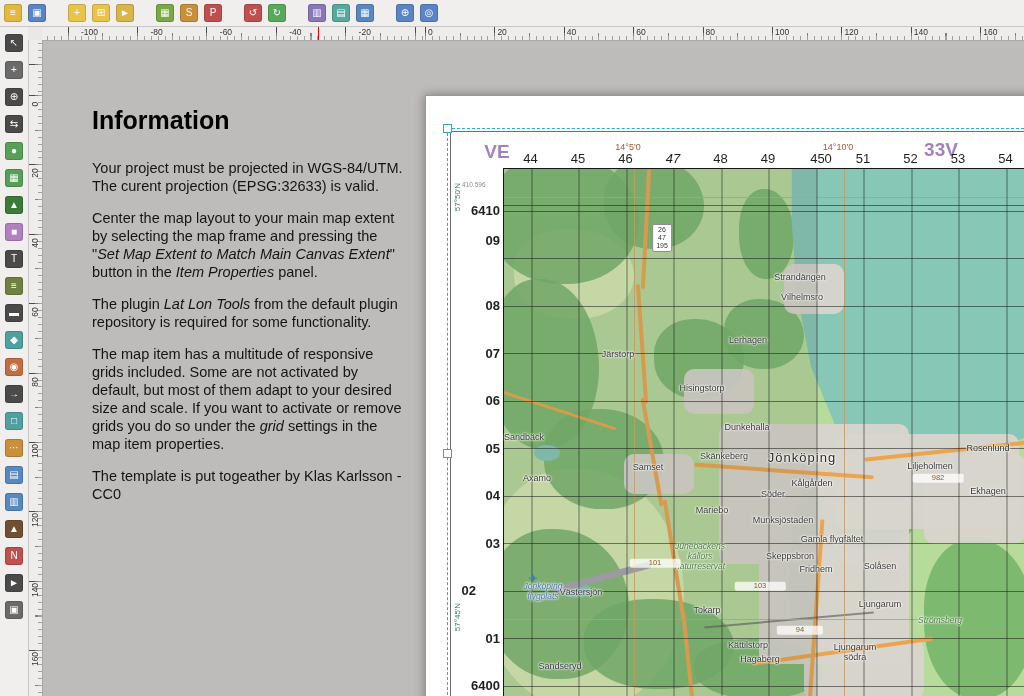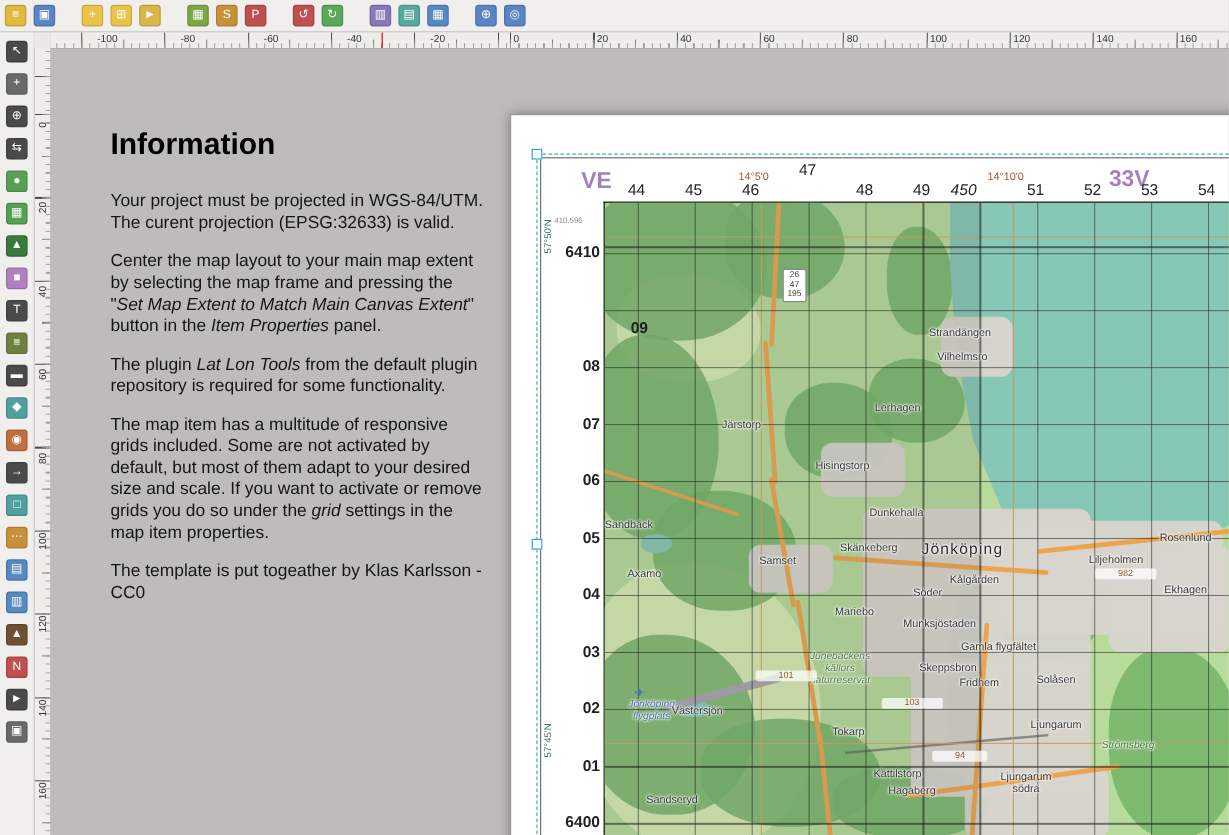--- a/index.html
+++ b/index.html
@@ -239,37 +239,37 @@
       <div class="gridlines"></div>
     </div>
 
     <div id="canvas-labels">
       <div class="zone" style="left:497px;top:152px">VE</div>
       <div class="zone" style="left:941px;top:150px">33V</div>
       <div class="cornerlab" style="left:462px;top:181px">410.596</div>
     <div class="gridnum" style="left: 530.5px; top: 158px;">44</div>
         <div class="gridnum" style="left: 578px; top: 158px;">45</div>
         <div class="gridnum" style="left: 625.5px; top: 158px;">46</div>
-        <div class="gridnum" style="left: 673px; top: 141px;">47</div>
+        <div class="gridnum" style="left: 673px; top: 158px; font-style: italic;">47</div>
         <div class="gridnum" style="left: 720.5px; top: 158px;">48</div>
         <div class="gridnum" style="left: 768px; top: 158px;">49</div>
-        <div class="gridnum" style="left: 803px; top: 158px; font-style: italic;">450</div>
+        <div class="gridnum" style="left: 821px; top: 158px;">450</div>
         <div class="gridnum" style="left: 863px; top: 158px;">51</div>
         <div class="gridnum" style="left: 910.5px; top: 158px;">52</div>
         <div class="gridnum" style="left: 958px; top: 158px;">53</div>
         <div class="gridnum" style="left: 1005.5px; top: 158px;">54</div>
         <div class="gridnum left" style="left: 500px; top: 210px;">6410</div>
-        <div class="gridnum left" style="left: 500px; top: 273px; margin-left: 40px;">09</div>
+        <div class="gridnum left" style="left: 500px; top: 240px;">09</div>
         <div class="gridnum left" style="left: 500px; top: 305px;">08</div>
         <div class="gridnum left" style="left: 500px; top: 352.5px;">07</div>
         <div class="gridnum left" style="left: 500px; top: 400px;">06</div>
         <div class="gridnum left" style="left: 500px; top: 447.5px;">05</div>
         <div class="gridnum left" style="left: 500px; top: 495px;">04</div>
         <div class="gridnum left" style="left: 500px; top: 542.5px;">03</div>
-        <div class="gridnum left" style="left: 500px; top: 590px;">02</div>
+        <div class="gridnum left" style="left: 476px; top: 590px;">02</div>
         <div class="gridnum left" style="left: 500px; top: 637.5px;">01</div>
         <div class="gridnum left" style="left: 500px; top: 685px;">6400</div>
         <div class="lonlab" style="left: 628px; top: 147px;">14°5'0</div>
         <div class="lonlab" style="left: 838px; top: 147px;">14°10'0</div>
         <div class="latlab" style="left: 457px; top: 197px;">57°50'N</div>
         <div class="latlab" style="left: 457px; top: 617px;">57°45'N</div>
         <div class="mp p" style="left: 800px; top: 277px;">Strandängen</div>
         <div class="mp p" style="left: 802px; top: 297px;">Vilhelmsro</div>
         <div class="mp p" style="left: 748px; top: 340px;">Lerhagen</div>
         <div class="mp p" style="left: 618px; top: 354px;">Järstorp</div>

